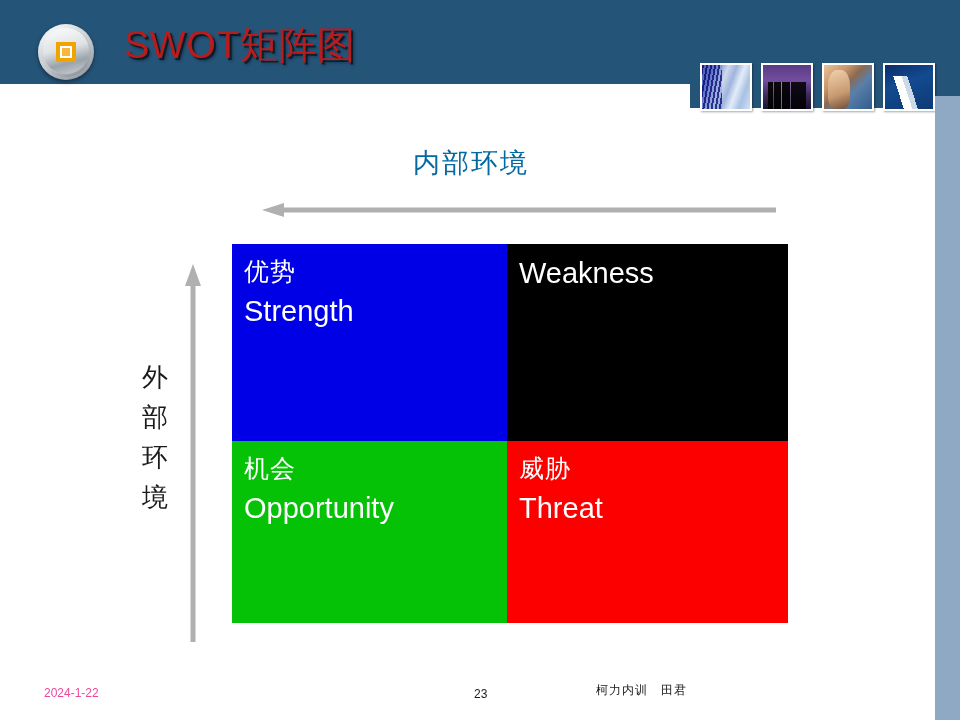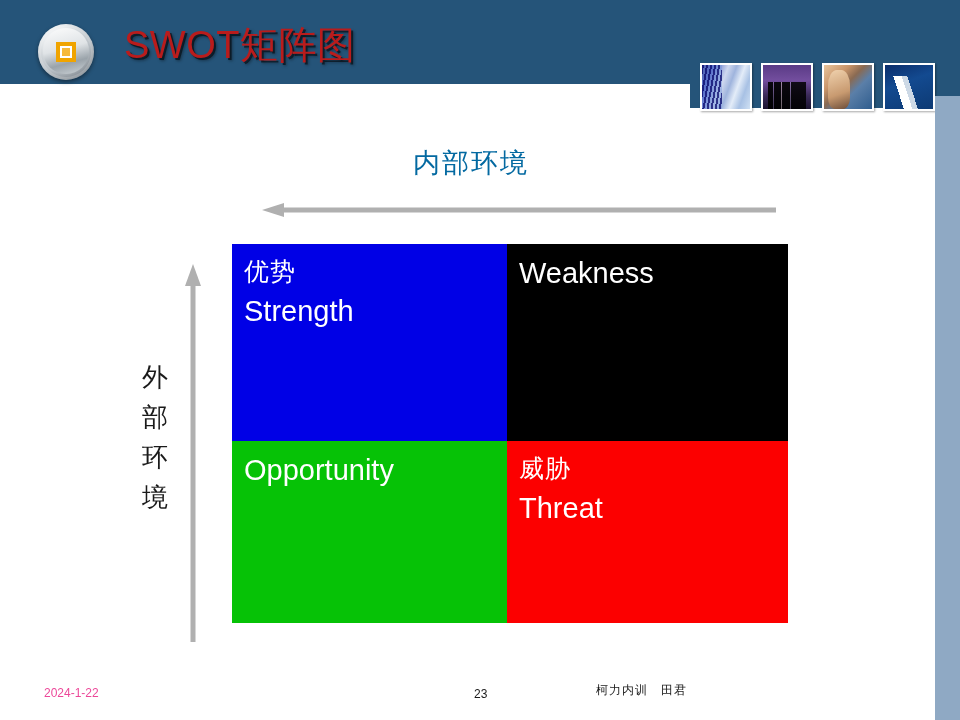--- a/index.html
+++ b/index.html
@@ -299,20 +299,21 @@
     <div class="cell cell-strength">
       <p class="cell-cn">优势</p>
       <p class="cell-en">Strength</p>
     </div>
 
     <div class="cell cell-weakness">
       <p class="cell-en">Weakness</p>
     </div>
 
     <div class="cell cell-opportunity">
+      <p class="cell-cn">机会</p>
       <p class="cell-en">Opportunity</p>
     </div>
 
     <div class="cell cell-threat">
       <p class="cell-cn">威胁</p>
       <p class="cell-en">Threat</p>
     </div>
 
   </div>
 

